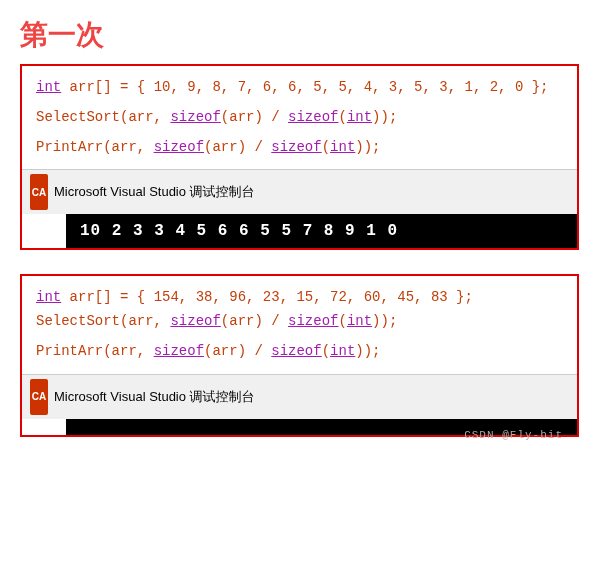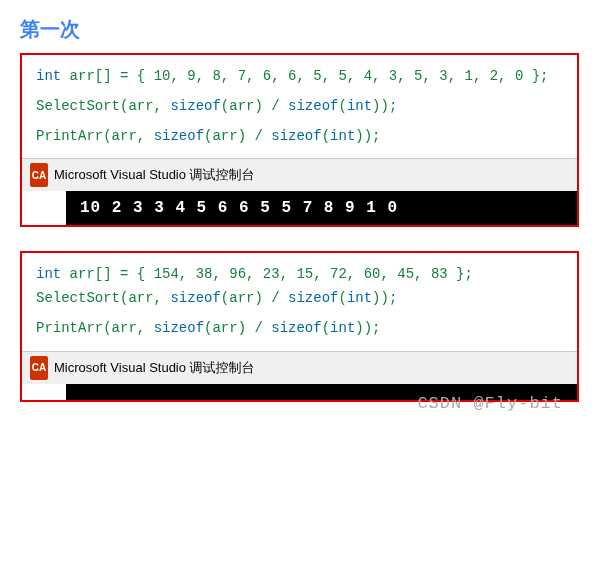--- a/index.html
+++ b/index.html
@@ -7,23 +7,23 @@
       background: #fff;
       font-family: 'Courier New', Courier, monospace;
       width: 599px;
       min-height: 577px;
       padding: 16px 20px;
       color: #000;
     }
 
     .section-title {
       font-family: Liberation Mono, monospace;
-      font-size: 20px;
+      font-size: 28px;
       font-weight: bold;
-      color: #3b82f6;
+      color: #ef4444;
       margin-bottom: 10px;
     }
 
     .code-block {
       border: 2px solid #e00000;
       margin-bottom: 24px;
       background: #fff;
     }
 
     .code-area {
@@ -31,38 +31,38 @@
       background: #fff;
       line-height: 1.7;
     }
 
     .code-line {
       font-size: 14px;
       font-family: 'Courier New', Courier, monospace;
       white-space: pre;
     }
 
-    .kw { color: #0369a1; font-weight: normal; }
-    .plain { color: #15803d; }
+    .kw { color: #a21caf; font-weight: normal; text-decoration: underline; }
+    .plain { color: #c2410c; }
 
     .console-bar {
       background: #f0f0f0;
       border-top: 1px solid #ccc;
       padding: 4px 8px;
       display: flex;
       align-items: center;
       gap: 6px;
       font-family: 'Microsoft YaHei', sans-serif;
       font-size: 13px;
       color: #000;
     }
 
     .console-icon {
       width: 18px;
-      height: 24px;
+      height: 36px;
       background: #cc3300;
       border-radius: 2px;
       display: inline-flex;
       align-items: center;
       justify-content: center;
       color: white;
       font-size: 10px;
       font-weight: bold;
       flex-shrink: 0;
     }
@@ -113,16 +113,16 @@
       <div class="blank-line"></div>
       <div class="code-line"><span class="plain">PrintArr(arr, </span><span class="kw">sizeof</span><span class="plain">(arr) / </span><span class="kw">sizeof</span><span class="plain">(</span><span class="kw">int</span><span class="plain">));</span></div>
     </div>
 
     <div class="console-bar">
       <div class="console-icon">CA</div>
       <span>Microsoft Visual Studio 调试控制台</span>
     </div>
 
     <div class="console-output">
-      <span style="float:right; color:#aaa; font-size:17px; font-weight:normal; margin-top:2px;">CSDN @Fly-bit</span>
+      <span style="float:right; color:#aaa; font-size:11px; font-weight:normal; margin-top:2px;">CSDN @Fly-bit</span>
     </div>
   </div>
 </div>
 
 </body></html>

